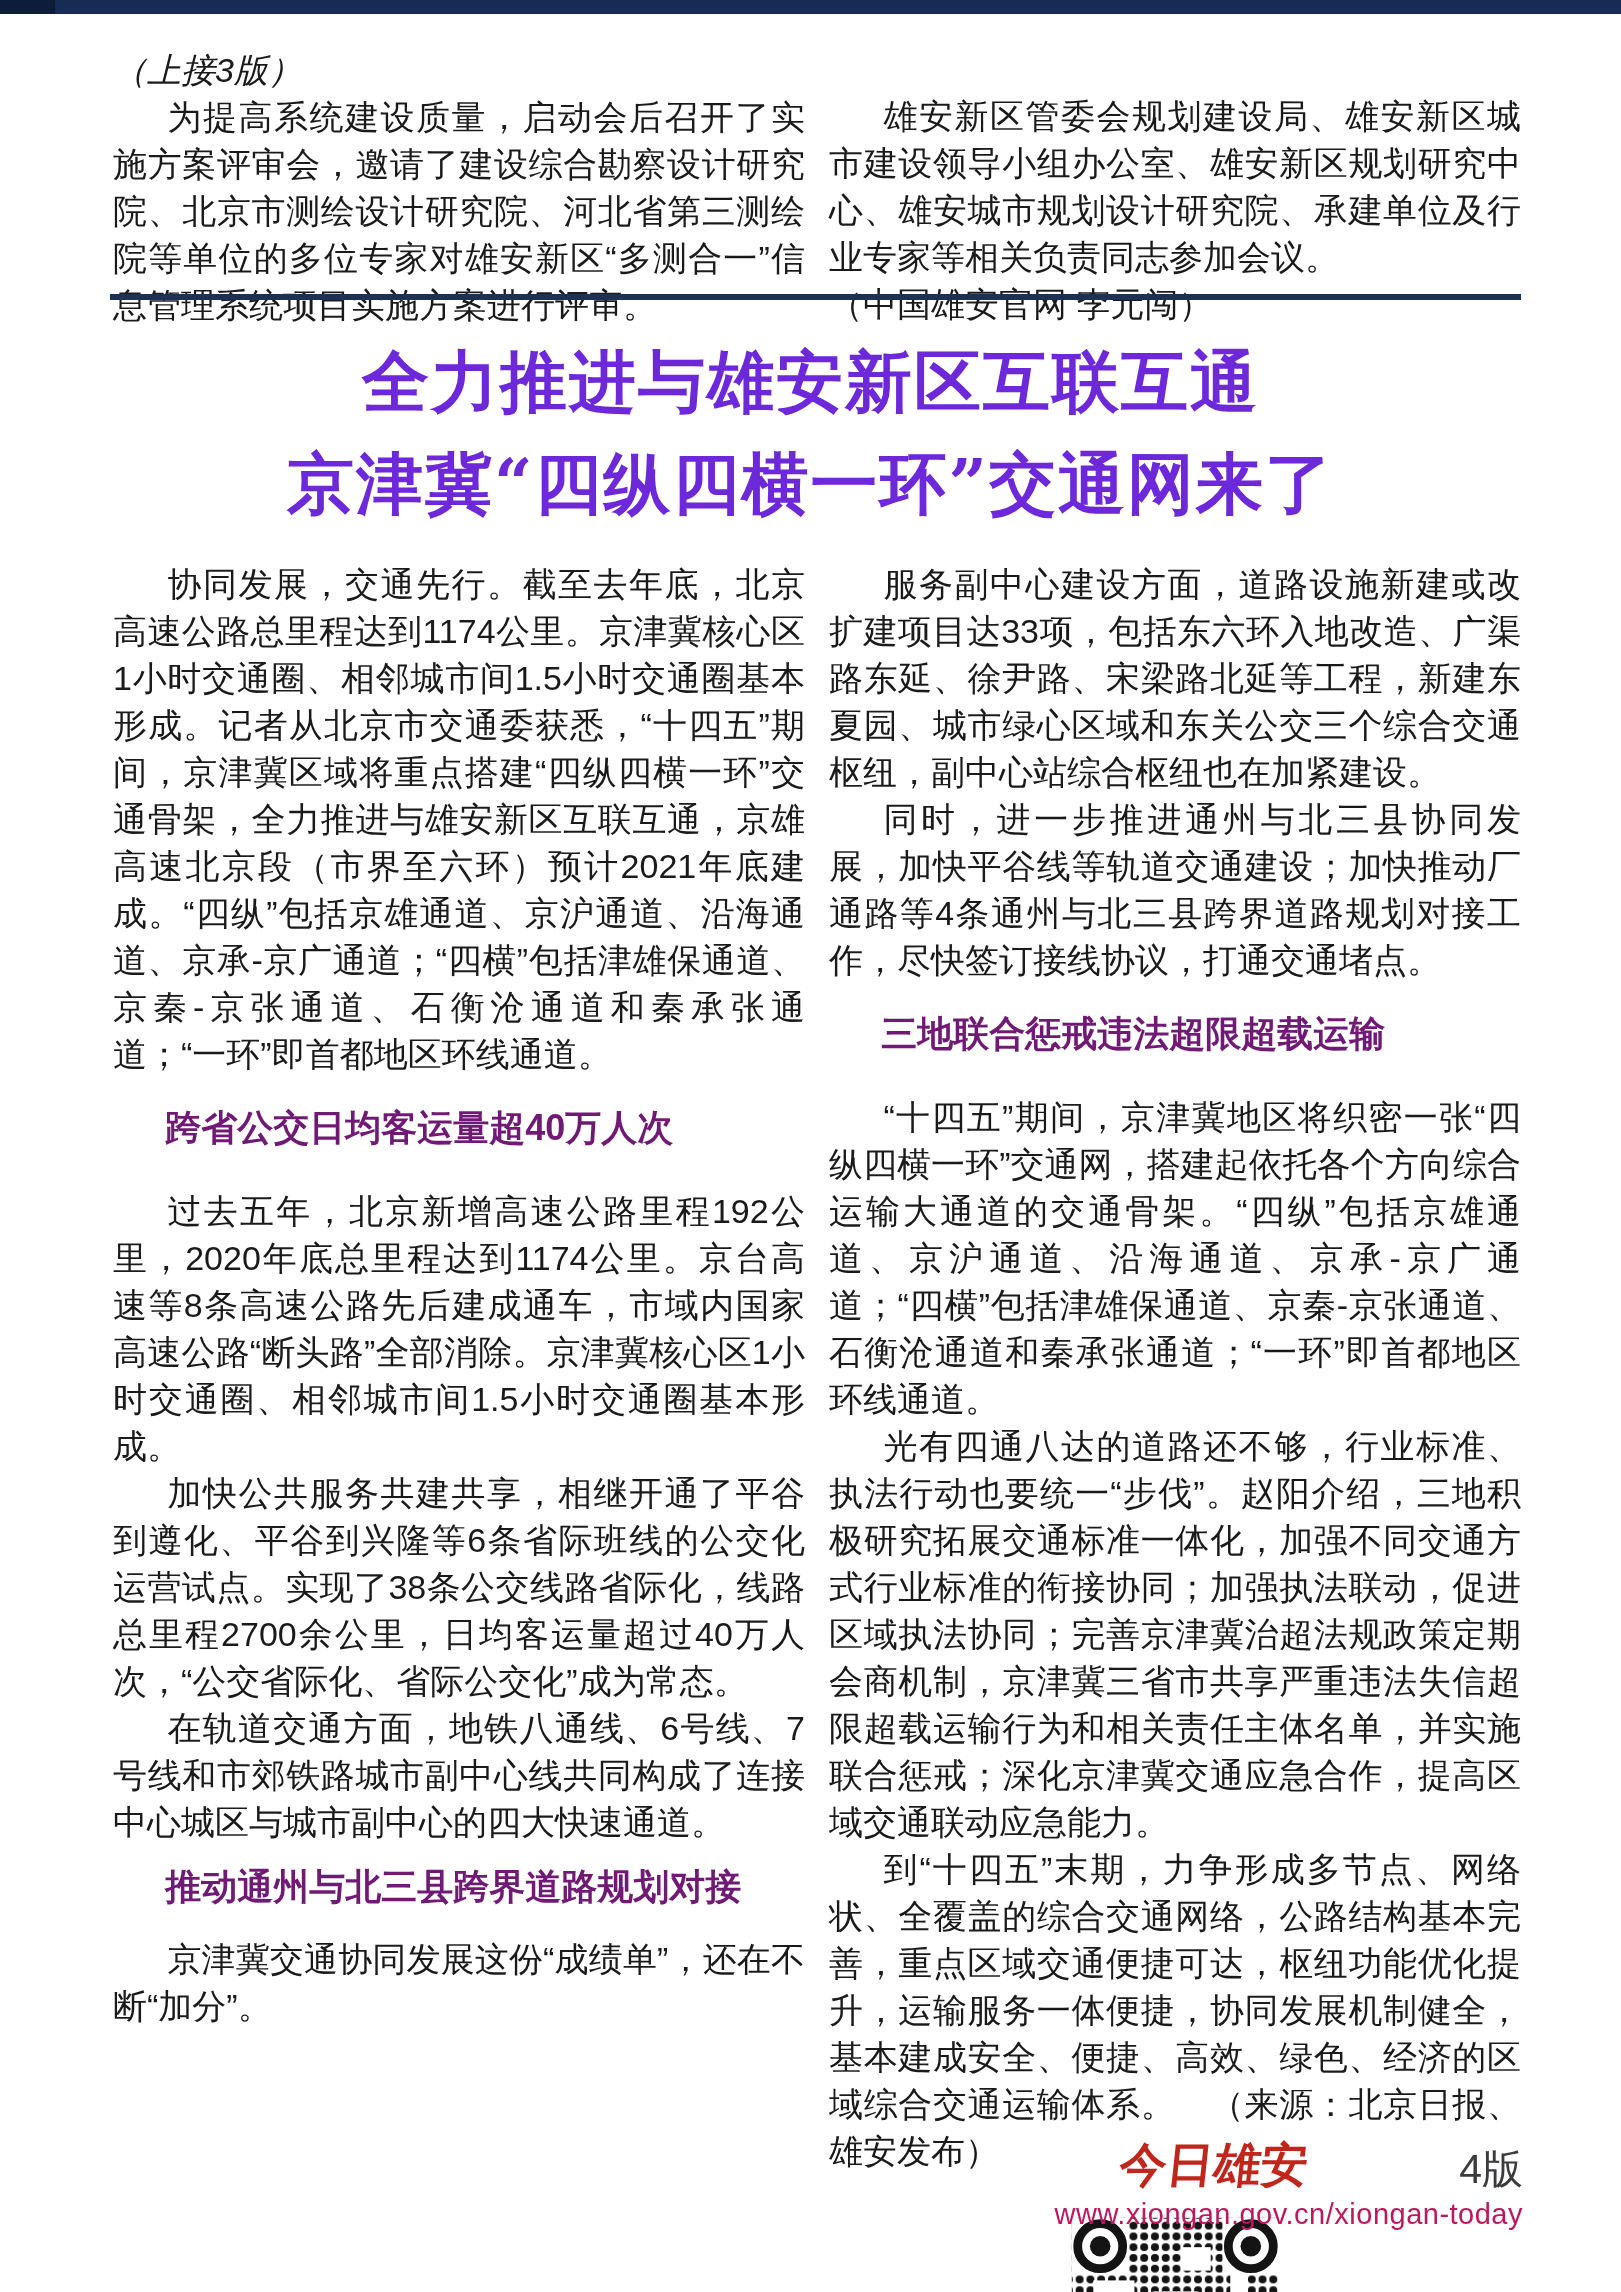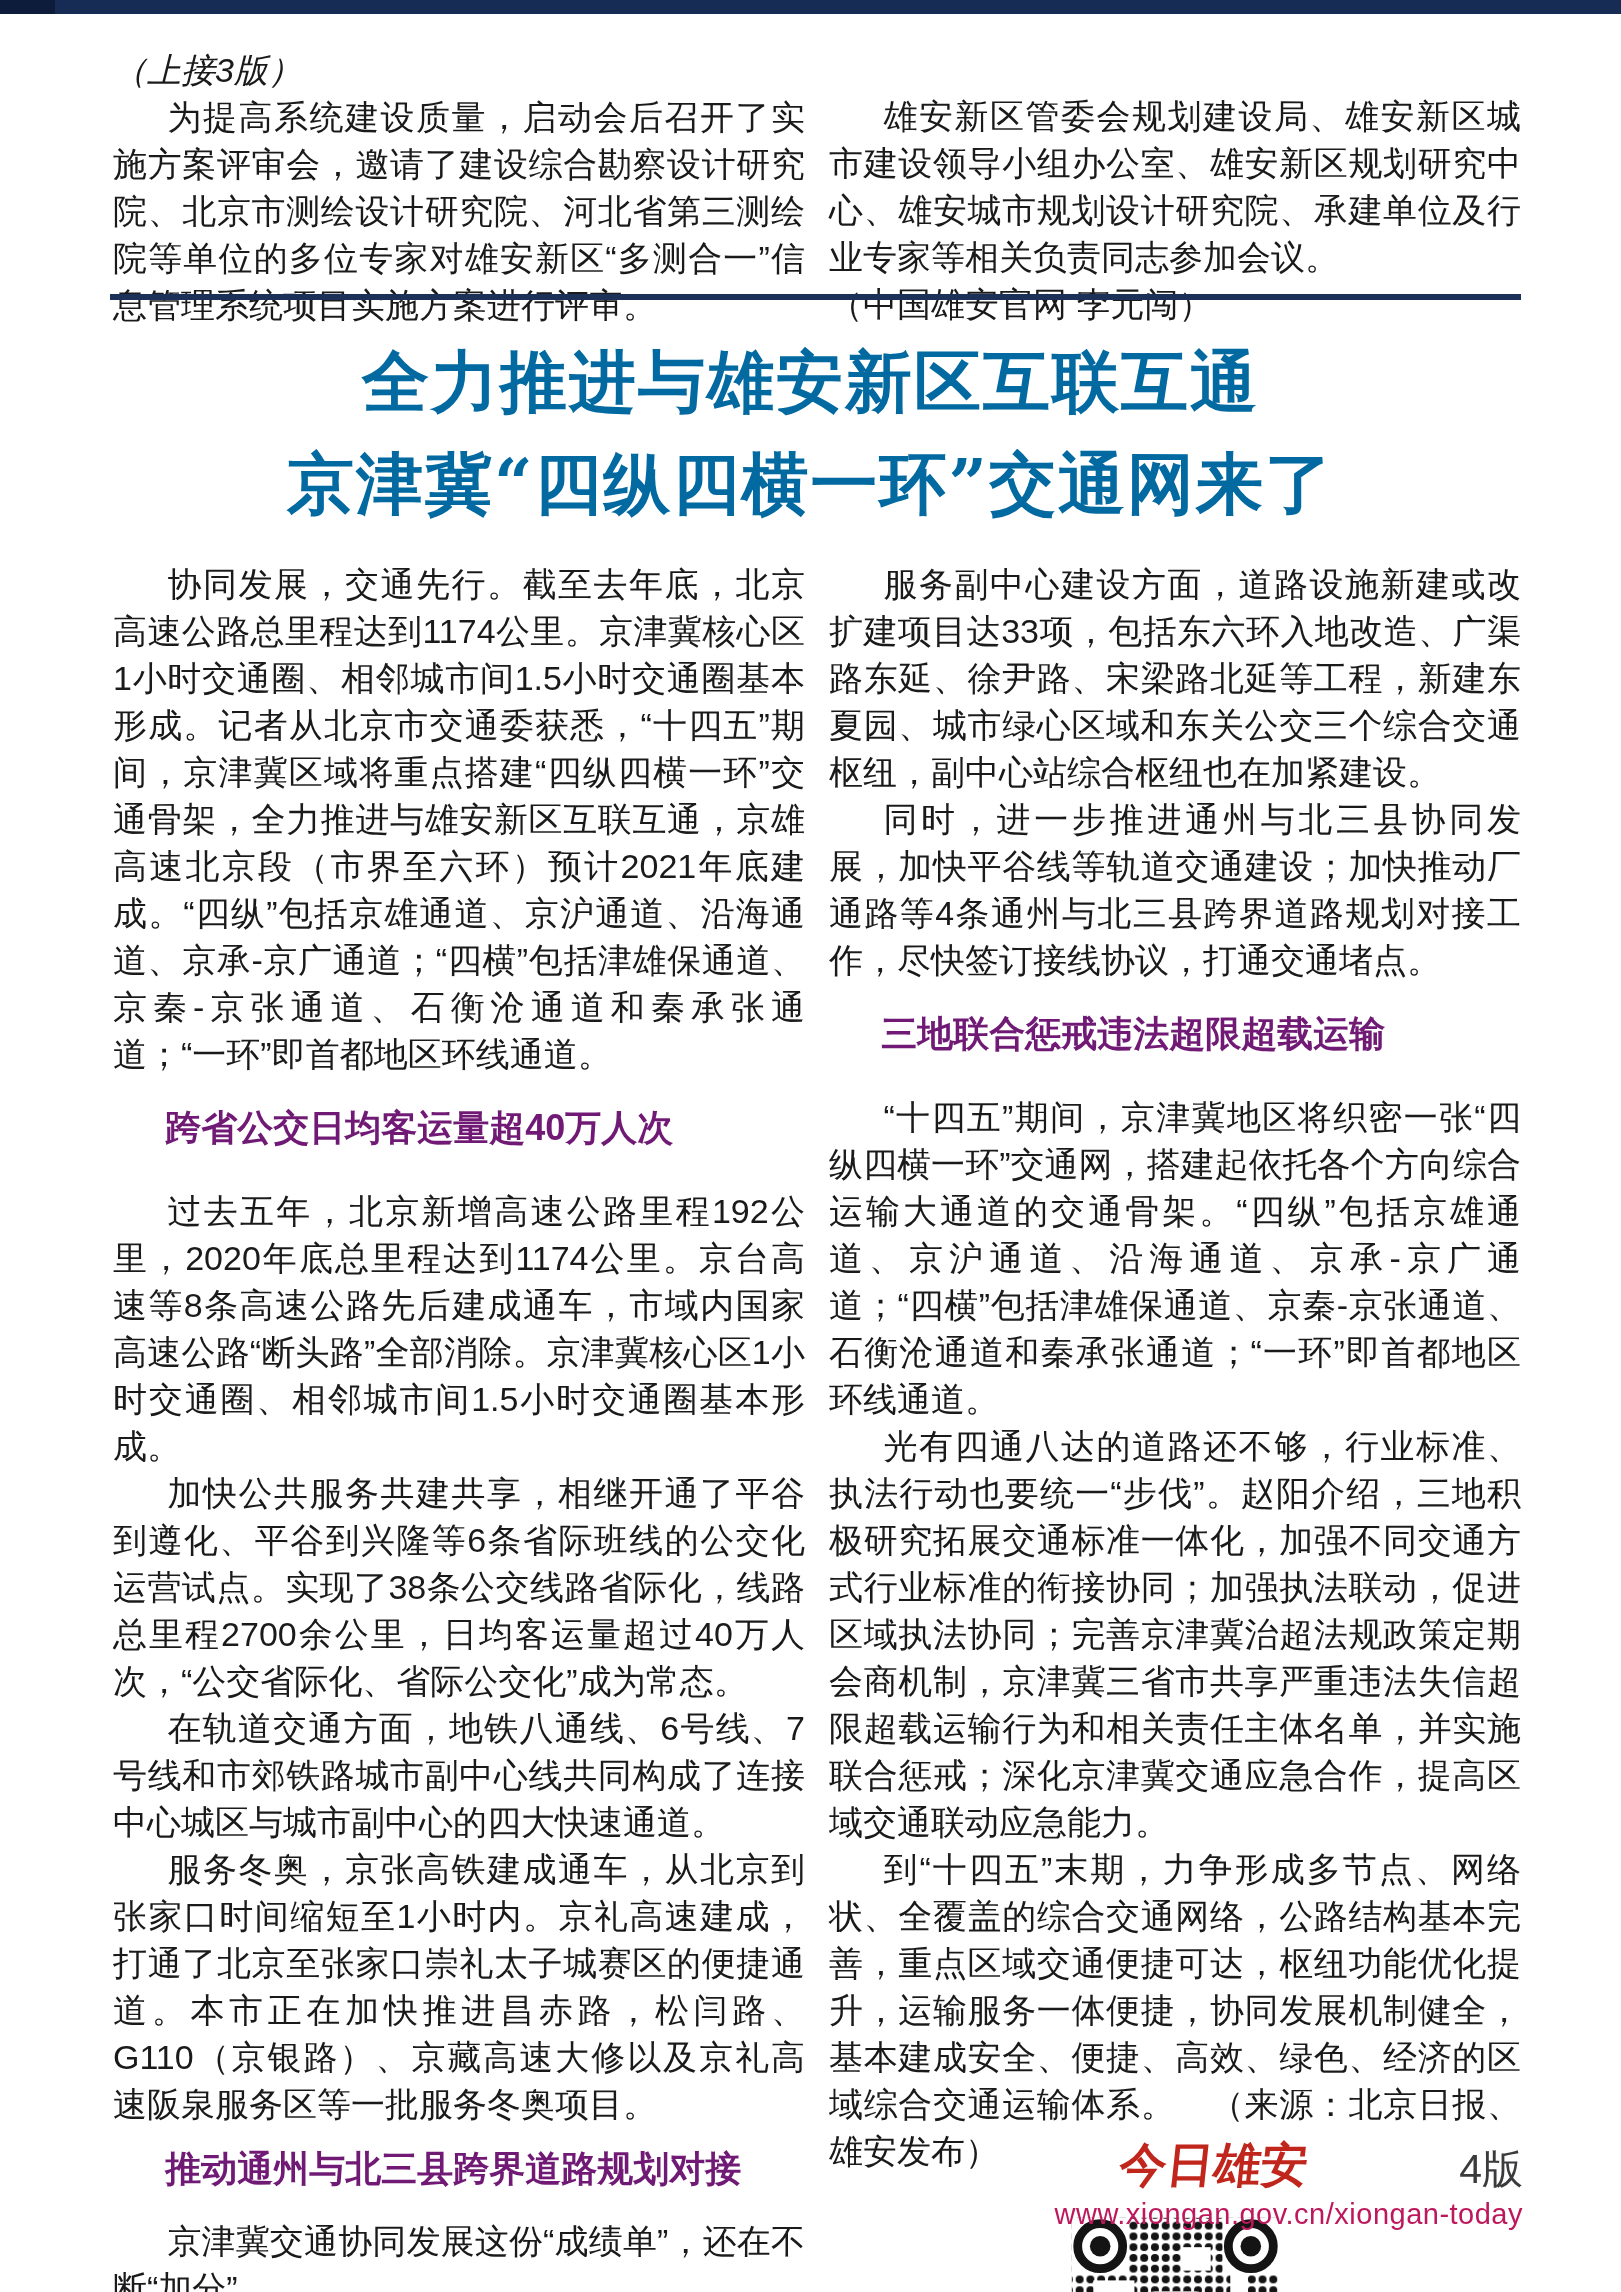--- a/index.html
+++ b/index.html
@@ -8,21 +8,21 @@
   .topbar{position:absolute;left:0;top:0;width:1621px;height:13.7px;background:#162c55;}
   .topbar-corner{position:absolute;left:0;top:0;width:55px;height:13.7px;background:#0c1c3a;}
   .intro-left{position:absolute;left:113px;top:47px;width:692px;}
   .intro-right{position:absolute;left:829px;top:93px;width:692px;}
   .note-line{font-size:34px;line-height:47px;font-style:italic;}
   .body-para{margin:0;font-size:34px;line-height:47px;text-align:justify;text-indent:1.6em;}
   .byline{margin:0;font-size:34px;line-height:47px;text-indent:0;}
   .divider{position:absolute;left:110px;top:294px;width:1411px;height:5.9px;background:#1c3158;}
   .headline{position:absolute;left:0;top:331px;width:1621px;text-align:center;
             font-family:"DejaVu Serif","Liberation Serif",serif;font-weight:700;
-            font-size:67px;line-height:102px;letter-spacing:2px;color:#0369a1;}
+            font-size:67px;line-height:102px;letter-spacing:2px;color:#6d28d9;}
   .col{position:absolute;top:561px;width:692px;}
   .col-left{left:113px;}
   .col-right{left:829px;}
   .subhead{margin:25.5px 0 37px 0;font-size:36px;font-weight:700;line-height:47px;
            text-indent:1.45em;color:#701a75;}
   .subhead-tight{margin:17.6px 0 25.5px 0;}
   .qr-wrap{margin-top:35px;text-align:center;}
   .footer-brand{position:absolute;left:1120px;top:2139px;width:255px;
                 font-family:"DejaVu Serif","Liberation Serif",serif;font-weight:700;
                 font-size:47px;line-height:51px;color:#c1261d;transform:skewX(-6deg);}
@@ -56,21 +56,20 @@
     <div>全力推进与雄安新区互联互通</div>
     <div>京津冀“四纵四横一环”交通网来了</div>
   </div>
 
   <div class="col col-left">
     <p class="body-para">协同发展，交通先行。截至去年底，北京高速公路总里程达到1174公里。京津冀核心区1小时交通圈、相邻城市间1.5小时交通圈基本形成。记者从北京市交通委获悉，“十四五”期间，京津冀区域将重点搭建“四纵四横一环”交通骨架，全力推进与雄安新区互联互通，京雄高速北京段（市界至六环）预计2021年底建成。“四纵”包括京雄通道、京沪通道、沿海通道、京承-京广通道；“四横”包括津雄保通道、京秦-京张通道、石衡沧通道和秦承张通道；“一环”即首都地区环线通道。</p>
     <div class="subhead">跨省公交日均客运量超40万人次</div>
     <p class="body-para">过去五年，北京新增高速公路里程192公里，2020年底总里程达到1174公里。京台高速等8条高速公路先后建成通车，市域内国家高速公路“断头路”全部消除。京津冀核心区1小时交通圈、相邻城市间1.5小时交通圈基本形成。</p>
     <p class="body-para">加快公共服务共建共享，相继开通了平谷到遵化、平谷到兴隆等6条省际班线的公交化运营试点。实现了38条公交线路省际化，线路总里程2700余公里，日均客运量超过40万人次，“公交省际化、省际公交化”成为常态。</p>
     <p class="body-para">在轨道交通方面，地铁八通线、6号线、7号线和市郊铁路城市副中心线共同构成了连接中心城区与城市副中心的四大快速通道。</p>
-    <p class="body-para">服务冬奥，京张高铁建成通车，从北京到张家口时间缩短至1小时内。京礼高速建成，打通了北京至张家口崇礼太子城赛区的便捷通道。本市正在加快推进昌赤路，松闫路、G110（京银路）、京藏高速大修以及京礼高速阪泉服务区等一批服务冬奥项目。</p>
     <div class="subhead subhead-tight">推动通州与北三县跨界道路规划对接</div>
     <p class="body-para">京津冀交通协同发展这份“成绩单”，还在不断“加分”。</p>
 
   </div>
 
   <div class="col col-right">
     <p class="body-para">服务副中心建设方面，道路设施新建或改扩建项目达33项，包括东六环入地改造、广渠路东延、徐尹路、宋梁路北延等工程，新建东夏园、城市绿心区域和东关公交三个综合交通枢纽，副中心站综合枢纽也在加紧建设。</p>
     <p class="body-para">同时，进一步推进通州与北三县协同发展，加快平谷线等轨道交通建设；加快推动厂通路等4条通州与北三县跨界道路规划对接工作，尽快签订接线协议，打通交通堵点。</p>
     <div class="subhead">三地联合惩戒违法超限超载运输</div>
     <p class="body-para">“十四五”期间，京津冀地区将织密一张“四纵四横一环”交通网，搭建起依托各个方向综合运输大通道的交通骨架。“四纵”包括京雄通道、京沪通道、沿海通道、京承-京广通道；“四横”包括津雄保通道、京秦-京张通道、石衡沧通道和秦承张通道；“一环”即首都地区环线通道。</p>

